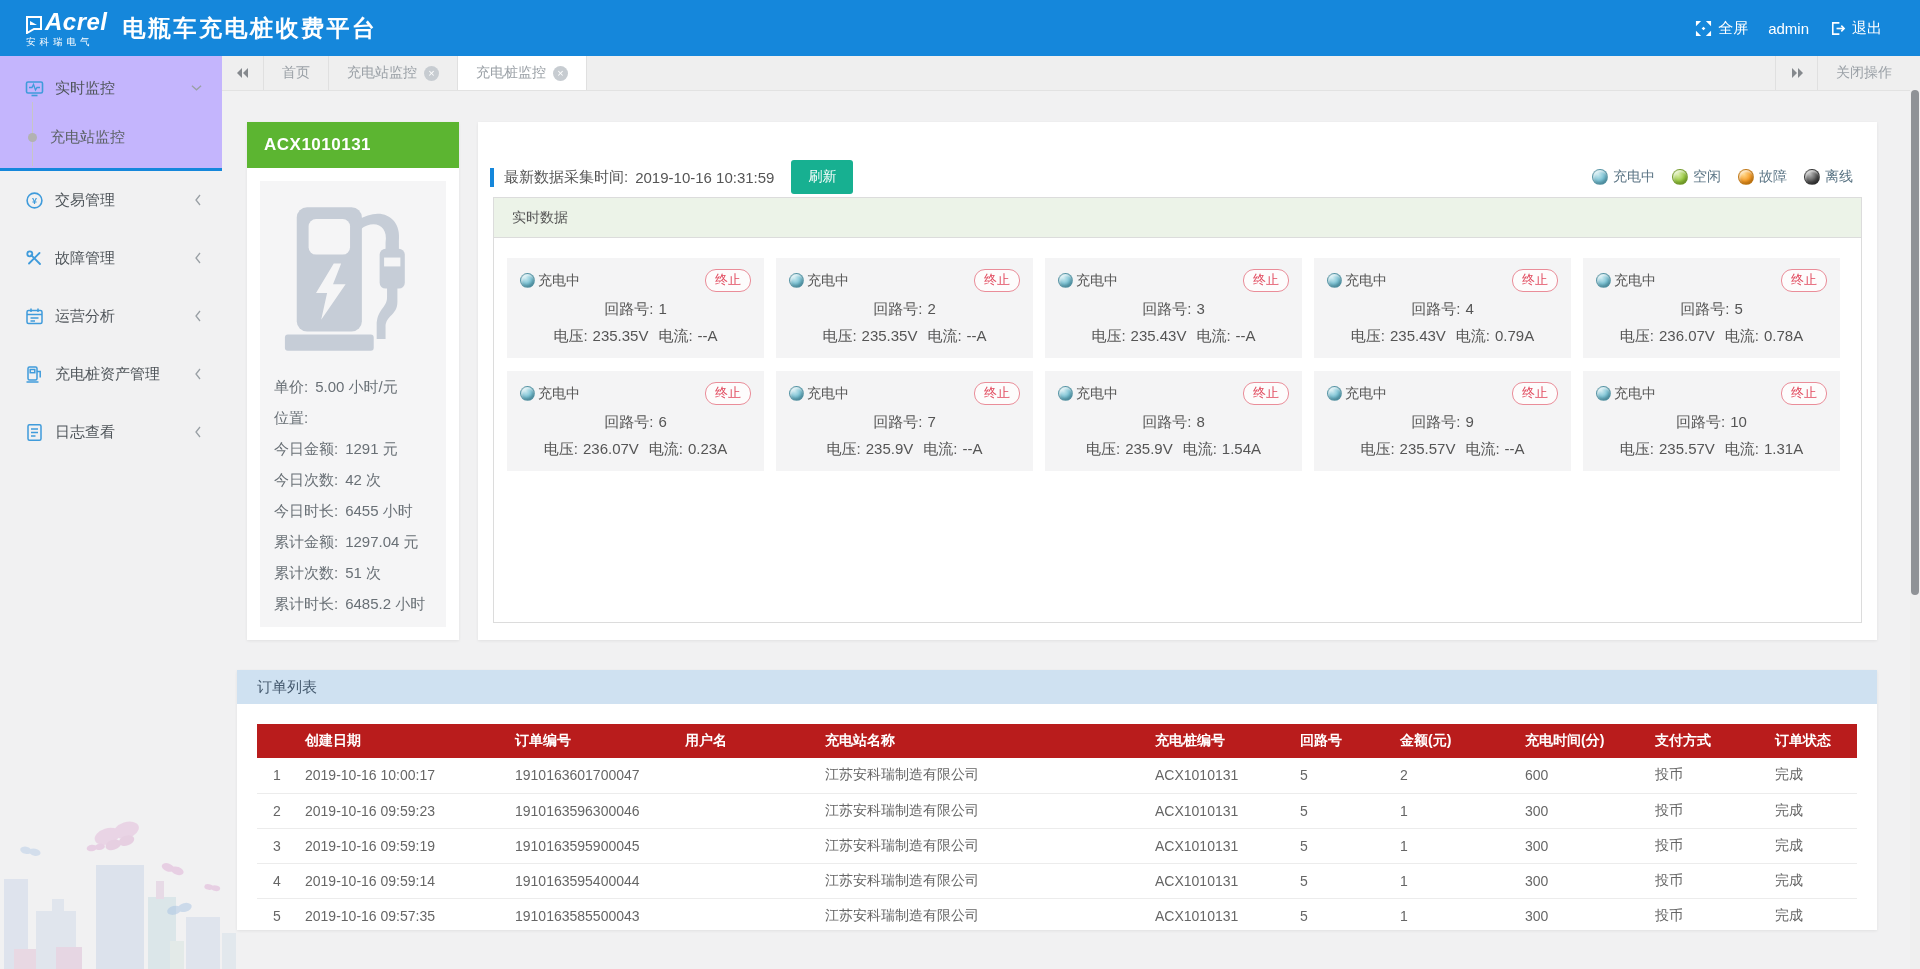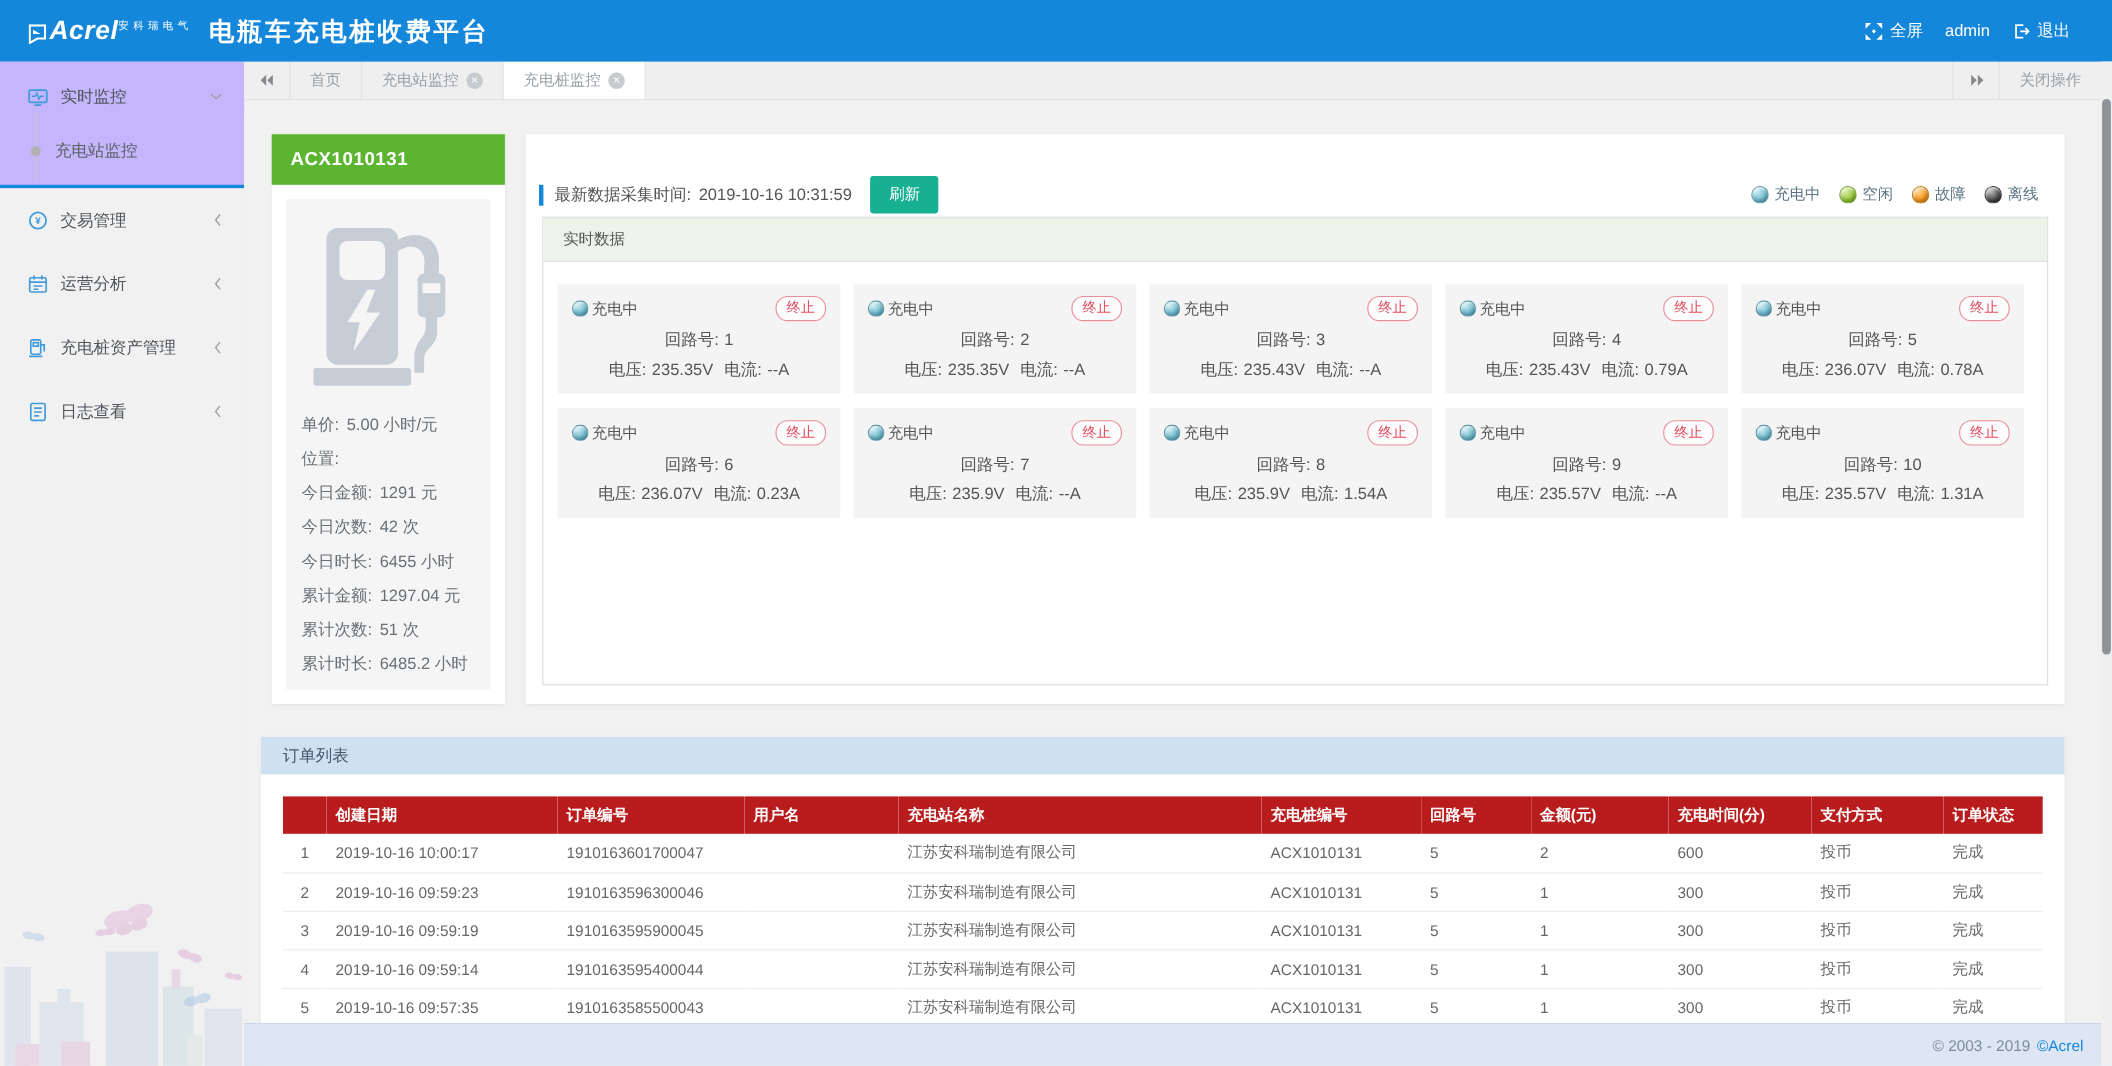--- a/index.html
+++ b/index.html
@@ -1,21 +1,21 @@
 <!DOCTYPE html>
 <html><head>
 <meta charset="utf-8">
 <style>
   * { box-sizing: border-box; }
   body { margin:0; background:#e8e8e8; font-family:"Liberation Sans","DejaVu Sans",sans-serif; }
   .app { position:relative; width:1920px; height:969px; background:#f1f1f2; overflow:hidden; }
 
   
   .topbar { position:absolute; top:0; left:0; right:0; height:56px; background:#1587db; color:#fff; display:flex; align-items:center; z-index:5; }
-  .logo { margin-left:26px; display:flex; flex-direction:row; line-height:1; }
+  .logo { margin-left:26px; display:flex; flex-direction:column; line-height:1; }
   .logo-top { display:flex; align-items:flex-end; }
   .logo-flag { width:16px; height:18px; margin-right:3px; }
   .brand { font-style:italic; font-weight:bold; font-size:24px; letter-spacing:0.5px; }
   .brand-sub { font-size:9.5px; letter-spacing:4px; margin-top:3px; white-space:nowrap; }
   .app-title { font-size:23px; font-weight:bold; margin-left:15px; letter-spacing:2.5px; }
   .topbar-right { margin-left:auto; margin-right:32px; display:flex; align-items:center; gap:8px; font-size:15px; }
   .tb-item { display:flex; align-items:center; gap:6px; padding:4px 6px; cursor:pointer; }
 
   
   .tabbar { position:absolute; left:222px; top:56px; right:10px; height:35px; background:#efefef; border-bottom:1px solid #e2e2e2; display:flex; align-items:stretch; color:#9aa0a6; font-size:14px; z-index:4; }
@@ -181,20 +181,31 @@
         <span>充电站监控</span>
       </div>
     </div>
     <div class="side-list">
       <div class="side-item">
         <svg class="icon" viewBox="0 0 19 19">
           <circle cx="9.5" cy="9.5" r="7.4" fill="none" stroke="#3f9bdb" stroke-width="1.6"></circle>
           <text x="9.5" y="13" font-size="9" font-weight="bold" fill="#3f9bdb" text-anchor="middle">¥</text>
         </svg>
         <span>交易管理</span>
+        <svg class="chev" width="8" height="12" viewBox="0 0 8 12">
+            <polyline points="6,1 2,6 6,11" fill="none" stroke="#9aa0a5" stroke-width="1.3"></polyline>
+          </svg>
+      </div>
+      <div class="side-item">
+        <svg class="icon" viewBox="0 0 19 19" stroke="#3f9bdb" stroke-width="1.8" fill="none" stroke-linecap="round">
+          <path d="M6.2,6.2 L15,15"></path>
+            <path d="M14.5,4 L4,14.5"></path>
+            <circle cx="4.8" cy="4.8" r="2.5"></circle>
+        </svg>
+        <span>故障管理</span>
         <svg class="chev" width="8" height="12" viewBox="0 0 8 12">
             <polyline points="6,1 2,6 6,11" fill="none" stroke="#9aa0a5" stroke-width="1.3"></polyline>
           </svg>
       </div>
       <div class="side-item">
         <svg class="icon" viewBox="0 0 19 19" stroke="#3f9bdb" stroke-width="1.5" fill="none">
           <rect x="2" y="3.5" width="15" height="13" rx="1.5"></rect>
             <line x1="2" y1="7.5" x2="17" y2="7.5"></line>
           <line x1="6" y1="1.5" x2="6" y2="5"></line>
             <line x1="13" y1="1.5" x2="13" y2="5"></line>
@@ -538,22 +549,18 @@
                 <td>300</td>
                 <td>投币</td>
                 <td>完成</td>
             </tr>
           </tbody>
         </table>
       </div>
     </section>
   </main>
 
-  <footer class="footer">
-    <span>© 2003 - 2019</span>
-    <span class="brand-link">©Acrel</span>
-  </footer>
 
   <div class="scrollbar">
     <div class="scroll-thumb"></div>
   </div>
 
 </div>
 
 </body></html>

